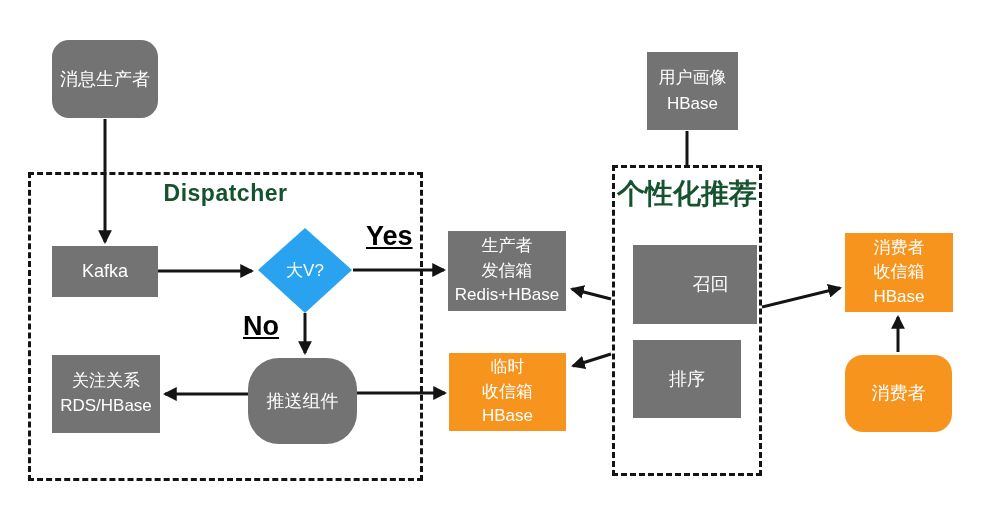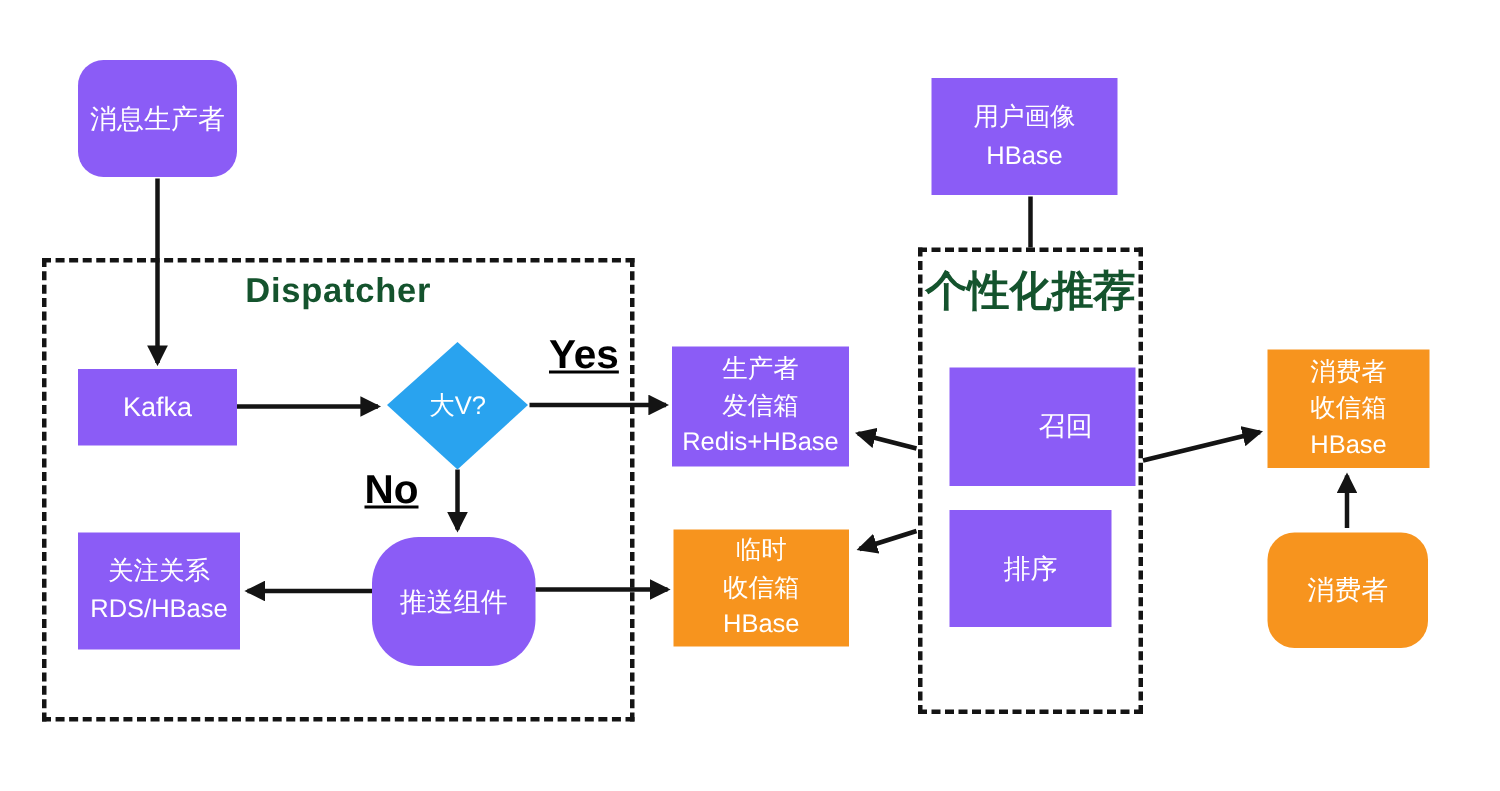--- a/index.html
+++ b/index.html
@@ -31,30 +31,30 @@
   .node{
     position:absolute;
     display:flex;align-items:center;justify-content:center;
     text-align:center;
     color:#ffffff;
     font-size:17px;font-weight:500;
     line-height:1.5;
     white-space:pre-line;
     box-sizing:border-box;
   }
-  .blue{background:#8b5cf6;}
+  .blue{background:#737373;}
   .orange{background:#f7941e;}
   #n-msg{left:52px;top:40px;width:106px;height:78px;border-radius:17px;font-size:18px;}
   #n-kafka{left:52px;top:246px;width:106px;height:51px;font-size:18px;}
   #n-bigv-label{left:258px;top:228px;width:94px;height:85px;background:transparent;font-size:17px;}
   #n-producer-outbox{left:448px;top:231px;width:118px;height:80px;font-size:17px;line-height:1.45;}
   #n-follow{left:52px;top:355px;width:108px;height:78px;font-size:17px;line-height:1.45;}
   #n-push{left:248px;top:358px;width:109px;height:86px;font-size:18px;border-radius:31px;}
   #n-temp{left:449px;top:353px;width:117px;height:78px;font-size:17px;line-height:1.45;}
-  #n-profile{left:621px;top:52px;width:124px;height:78px;font-size:17px;line-height:1.55;}
+  #n-profile{left:647px;top:52px;width:91px;height:78px;font-size:17px;line-height:1.55;}
   #n-recall{left:633px;top:245px;width:124px;height:79px;font-size:18px;padding-left:31px;}
   #n-rank{left:633px;top:340px;width:108px;height:78px;font-size:18px;}
   #n-consumer-inbox{left:845px;top:233px;width:108px;height:79px;font-size:17px;line-height:1.45;}
   #n-consumer{left:845px;top:355px;width:107px;height:77px;border-radius:18px;font-size:18px;}
   
   .edge-label{
     position:absolute;color:#000;font-weight:700;font-size:27px;text-decoration:underline;
   }
   #lbl-yes{left:366px;top:221px;}
   #lbl-no{left:243px;top:311px;}

